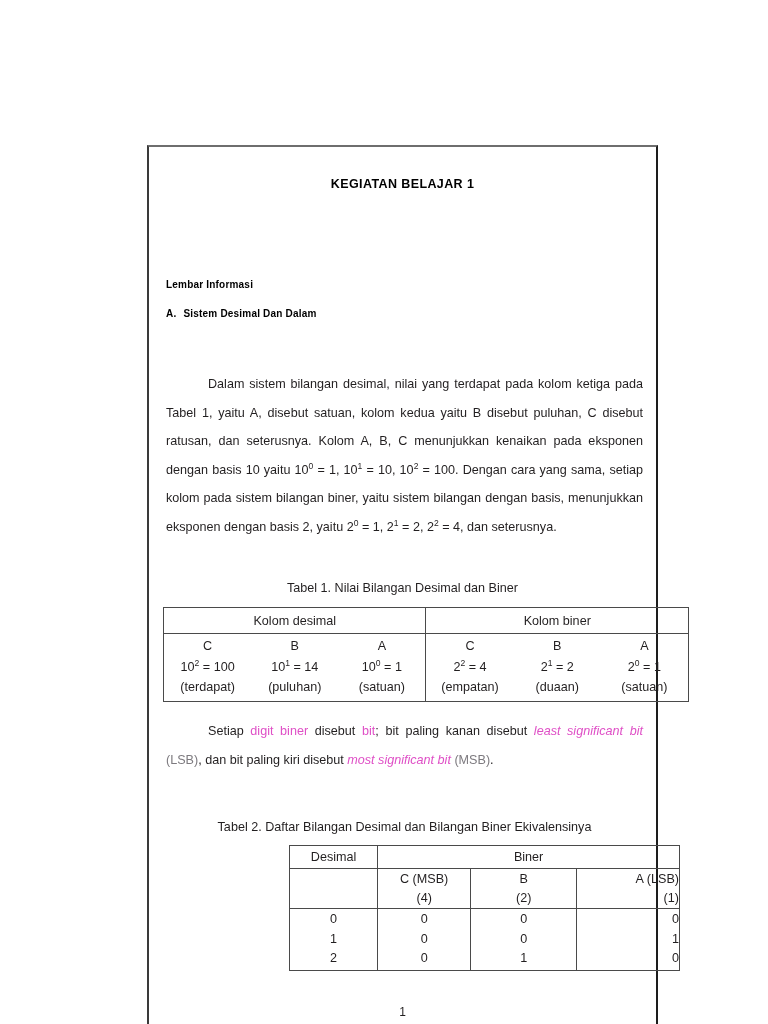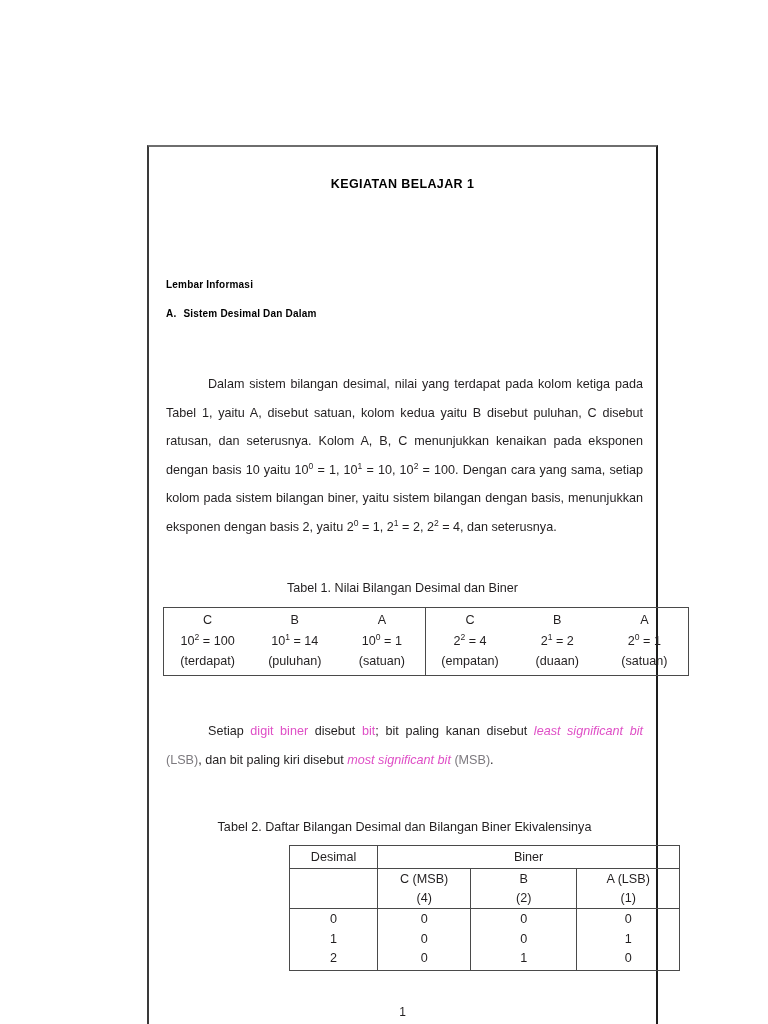--- a/index.html
+++ b/index.html
@@ -124,21 +124,21 @@
 
   
   #table-2-wrap { left: 102px; top: 688px; }
   #table-2 { width: 391px; margin-left: 40px; }
   #table-2 td { height: 22px; }
   #table-2 td.sub { height: 39px; line-height: 19px; }
   #table-2 td.databox { height: 60px; line-height: 19.5px; vertical-align: top; padding-top: 1px; }
   #table-2 .c-des { width: 88px; }
   #table-2 .c-c { width: 93px; }
   #table-2 .c-b { width: 107px; }
-  #table-2 .c-a { width: 103px; }
+  #table-2 .c-a { width: 103px; text-align: right; }
 
   
   #page-number {
     left: 0; top: 848px; width: 511px;
     text-align: center;
     font-size: 12px;
     color: #221f20;
   }
 </style>
 </head>
@@ -158,20 +158,24 @@
 
   <div class="blk para" id="para-1">
     <span class="indent"></span><span>Dalam sistem   bilangan desimal, nilai yang terdapat pada kolom ketiga pada Tabel 1, yaitu A, disebut satuan, kolom kedua yaitu B disebut puluhan, C disebut ratusan, dan seterusnya. Kolom A, B, C menunjukkan kenaikan pada eksponen dengan basis 10 yaitu 10</span><sup>0</sup><span> = 1, 10</span><sup>1</sup><span> = 10, 10</span><sup>2</sup><span> = 100. Dengan cara yang sama, setiap kolom pada sistem bilangan biner, yaitu sistem bilangan dengan basis, menunjukkan eksponen dengan basis 2, yaitu 2</span><sup>0</sup><span> = 1, 2</span><sup>1</sup><span> = 2, 2</span><sup>2</sup><span> = 4, dan seterusnya.</span>
   </div>
 
   <div class="blk caption" id="caption-1">Tabel 1. Nilai Bilangan Desimal dan Biner</div>
 
   <div class="blk" id="table-1-wrap">
     <table id="table-1">
       <tbody>
+          <tr>
+        <td class="grouphdr" colspan="3">Kolom desimal</td>
+        <td class="grouphdr" colspan="3">Kolom biner</td>
+      </tr>
       <tr>
         <td class="cell colC nodiv-r">
           <div>C</div>
           <div><span>10</span><sup>2</sup><span> = 100</span></div>
           <div>(terdapat)</div>
         </td>
         <td class="cell colB nodiv-l nodiv-r">
           <div>B</div>
           <div><span>10</span><sup>1</sup><span> = 14</span></div>
           <div>(puluhan)</div>

